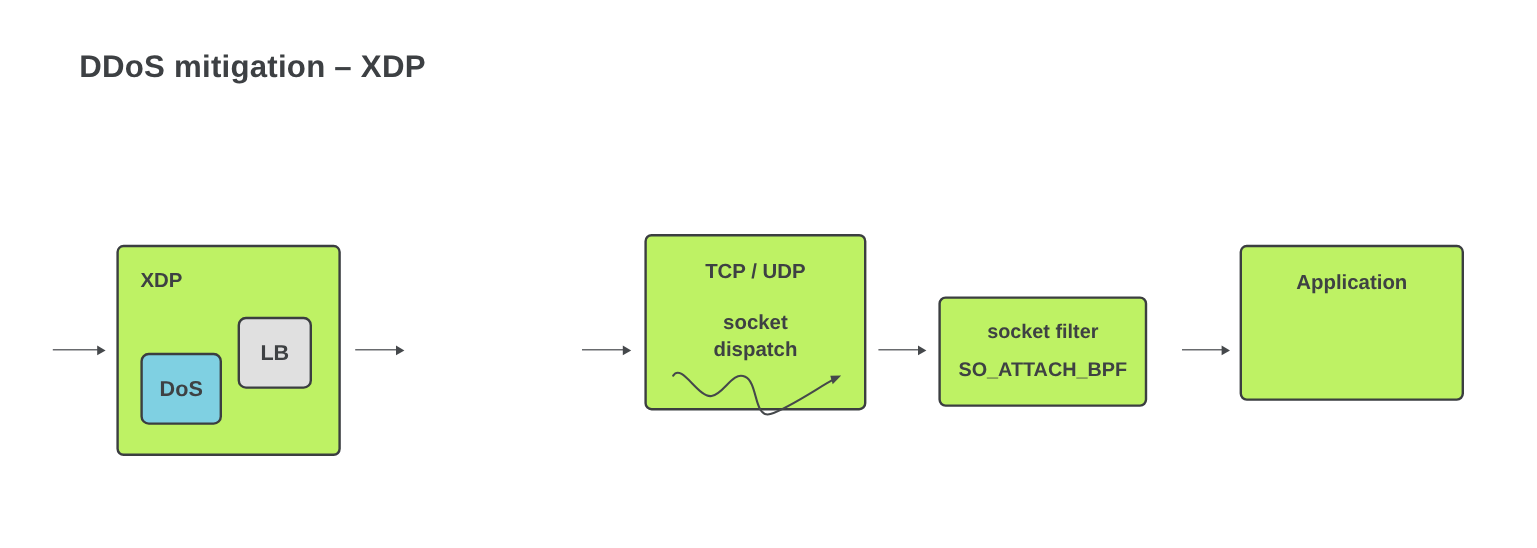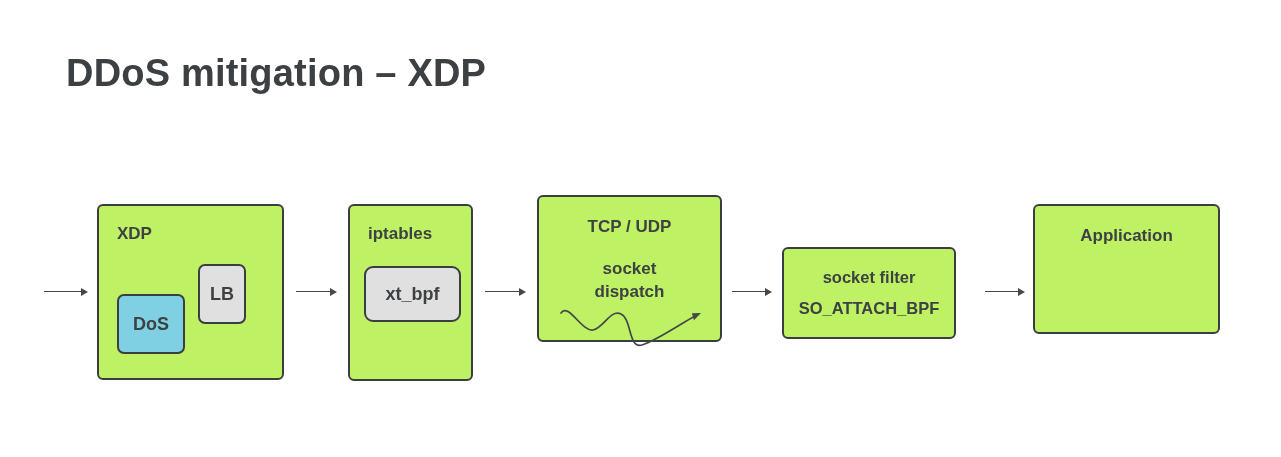--- a/index.html
+++ b/index.html
@@ -3,22 +3,22 @@
 <meta charset="utf-8">
 <style>
   * { margin:0; padding:0; box-sizing:border-box; }
   html,body { background:#ffffff; }
   body { font-family:"Liberation Sans", sans-serif; color:#3e4143; }
   .canvas {
     position:relative; width:1281px; height:457px;
     background:#ffffff; overflow:hidden;
   }
   .title {
-    position:absolute; left:66px; top:52px;
-    font-size:38px; font-weight:bold; color:#3d4043; letter-spacing:0.2px;
+    position:absolute; left:66px; top:40px;
+    font-size:26px; font-weight:bold; color:#3d4043; letter-spacing:0.2px;
   }
   .node {
     position:absolute;
     background:#bef264;
     border:2.5px solid #3b3e40;
     border-radius:6px;
   }
   .node-label {
     font-weight:bold; font-size:17px; color:#3e4143;
   }
@@ -87,32 +87,26 @@
     <div class="arrow-shaft"></div>
     <div class="arrow-head"></div>
   </div>
 
   <div class="node" style="left:97px; top:204px; width:187px; height:176px;">
     <div class="node-label corner-label">XDP</div>
     <div class="subrow">
       <div class="subnode hl" style="width:68px; height:60px;">
         <span>DoS</span>
       </div>
-      <div class="subnode" style="width:48px; height:60px;">
+      <div class="subnode" style="width:62px; height:60px;">
         <span>LB</span>
       </div>
     </div>
   </div>
 
-  <div class="node" style="left:348px; top:204px; width:125px; height:177px;">
-    <div class="node-label corner-label">iptables</div>
-    <div class="subnode" style="position:absolute; left:14px; top:60px; width:97px; height:56px; border-radius:9px;">
-      <span>xt_bpf</span>
-    </div>
-  </div>
 
   <div class="node" style="left:537px; top:195px; width:185px; height:147px;">
     <div class="node-label center-top-label">TCP / UDP</div>
     <div class="sublabel-lines">
       <div>socket</div>
       <div>dispatch</div>
     </div>
     <svg class="squiggle" viewBox="0 0 152 56">
       <path d="M 7,14 C 14,3 28,33 39,31 C 50,29 56,10 67,15 C 78,20 74,50 88,46 C 102,42 128,24 141,17" fill="none" stroke="#45484b" stroke-width="1.7" stroke-linecap="round"></path>
       <polygon points="147,14 139.9,21.2 137.9,14.2" fill="#45484b"></polygon>

